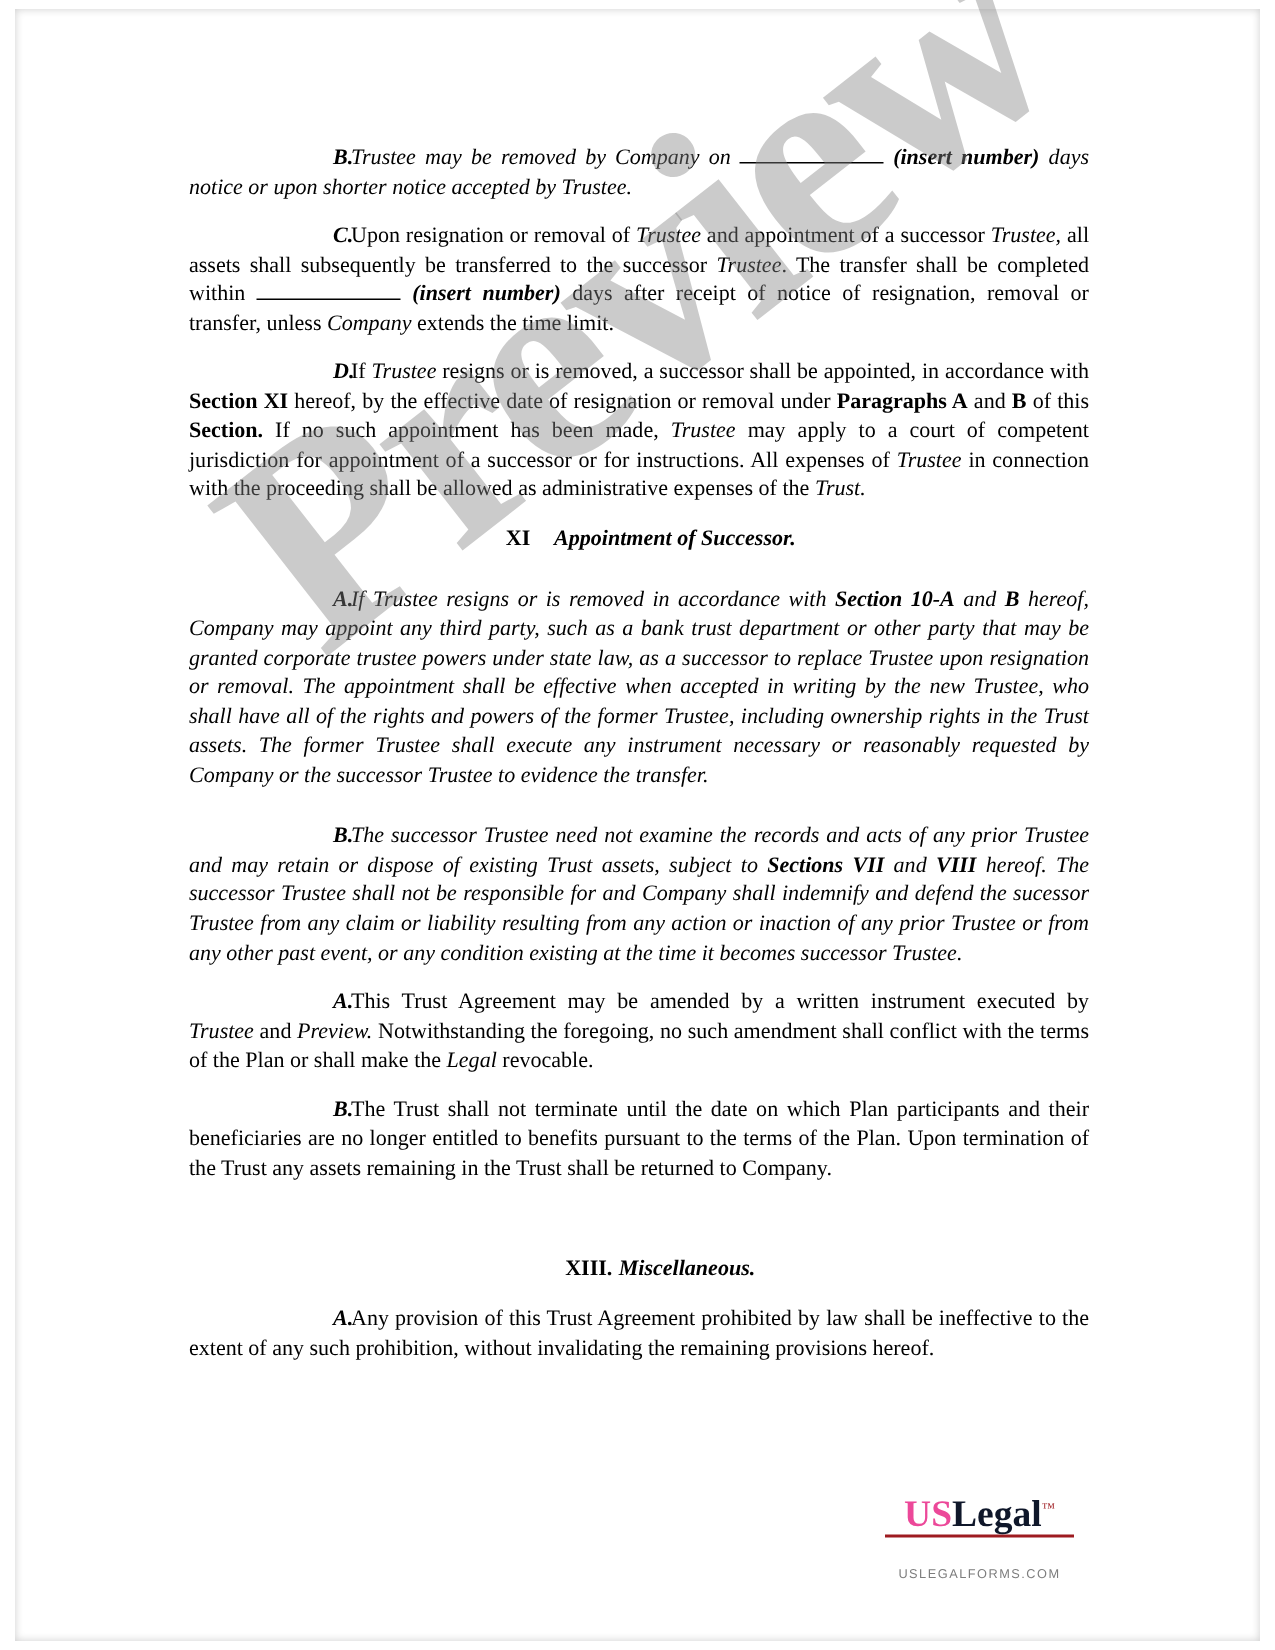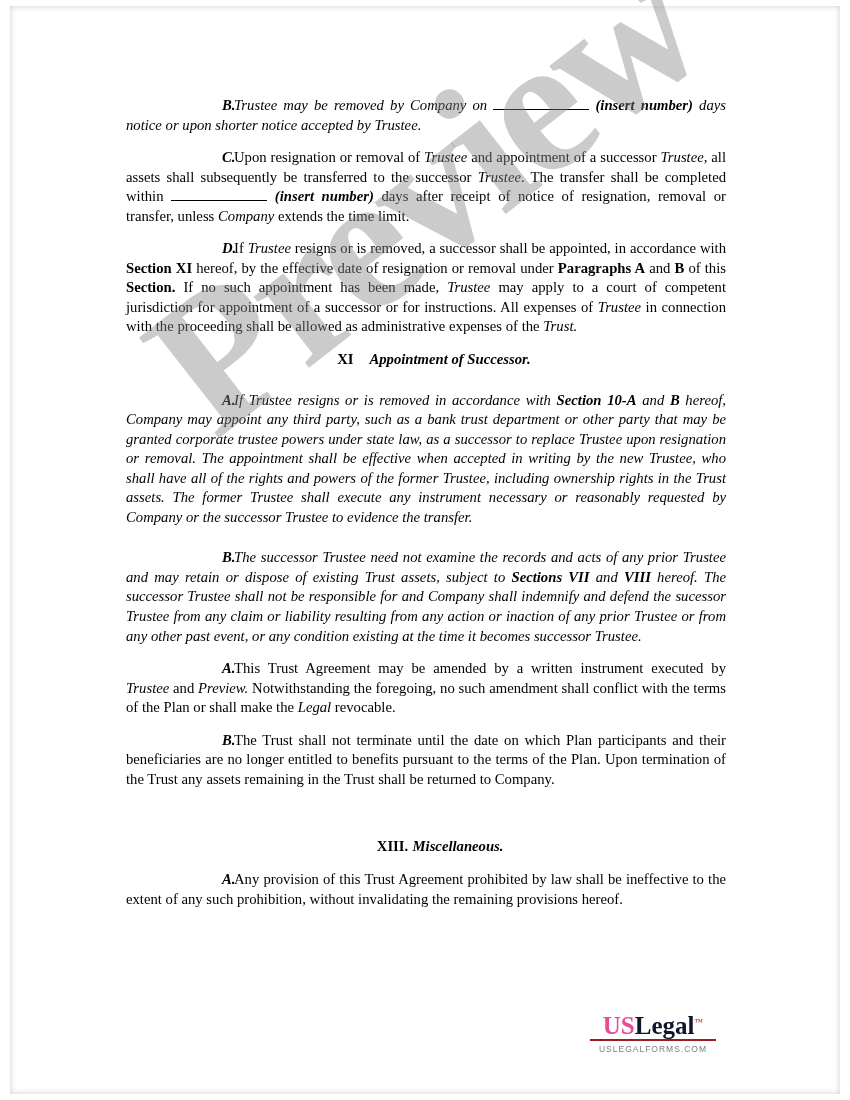--- a/index.html
+++ b/index.html
@@ -140,21 +140,21 @@
     white-space: nowrap;
   }
   .logo-main .us { color: #ec4899; }
   .logo-main .legal { color: #0f172a; text-align: center; }
   .logo-tm {
     font-size: 9px;
     vertical-align: super;
     font-weight: normal;
   }
   .logo-sub {
-    margin-top: 3px;
+    margin-top: 19px;
     font-family: "Liberation Sans", sans-serif;
     font-size: 8.5px;
     letter-spacing: 1px;
     color: #7d7d7d;
     white-space: nowrap;
   }
   .logo-underline {
     width: 126px;
     height: 2px;
     background: #9e1b20;

